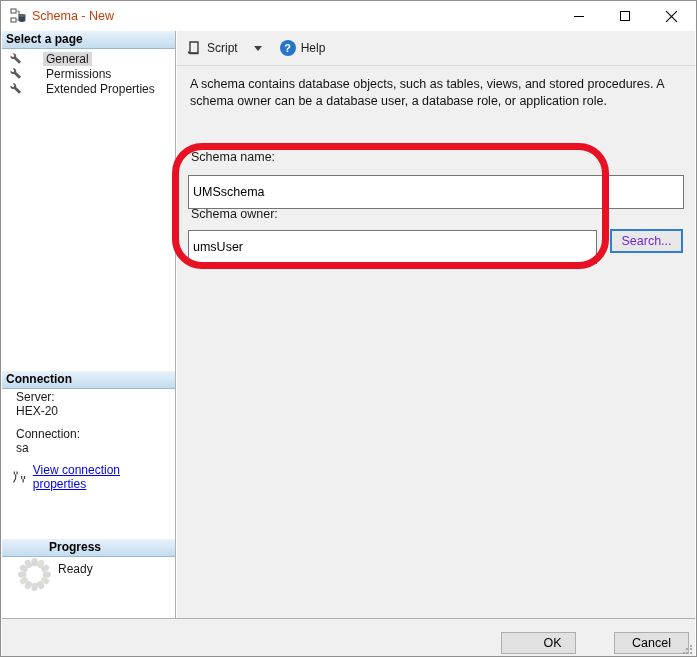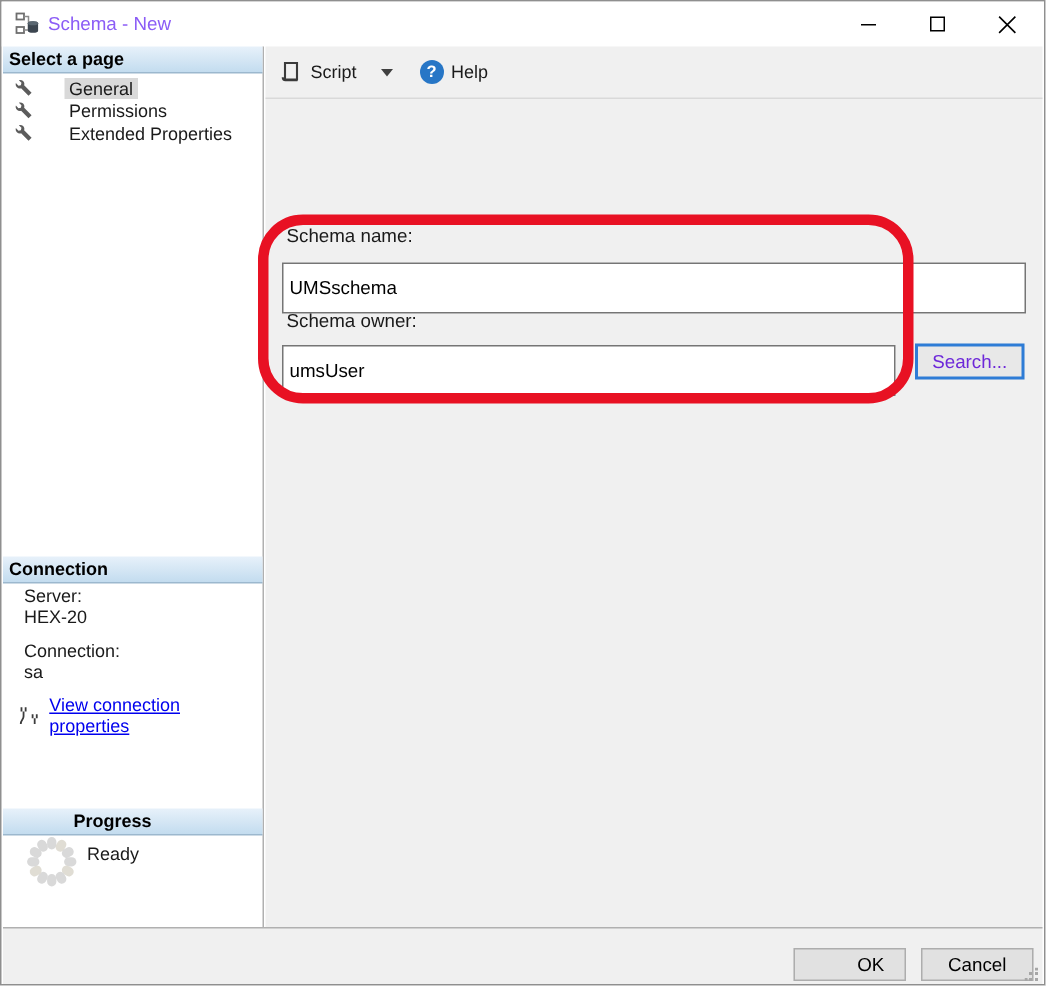--- a/index.html
+++ b/index.html
@@ -6,21 +6,21 @@
   html,body { background:#cccccc; }
   body { font-family:"Liberation Sans", sans-serif; }
   .window{
     position:relative; width:697px; height:657px;
     background:#ffffff; border:1px solid #8f8f8f; overflow:hidden;
     font-size:12px; color:#1a1a1a;
   }
   
   .titlebar{ position:absolute; left:0; top:0; width:100%; height:30px; background:#ffffff; }
   .titlebar .app-icon{ position:absolute; left:9px; top:7px; width:16px; height:16px; }
-  .titlebar .title{ position:absolute; left:31px; top:8px; font-size:12.5px; color:#8b5cf6; }
+  .titlebar .title{ position:absolute; left:31px; top:8px; font-size:12.5px; color:#c2410c; }
   .winbtn{ position:absolute; top:0; width:46px; height:30px; display:flex; align-items:center; justify-content:center; }
   .winbtn.min{ right:94px; } .winbtn.max{ right:48px; } .winbtn.close{ right:2px; }
   
   .sidebar{ position:absolute; left:1px; top:30px; width:174px; height:587px; background:#ffffff; border-right:1px solid #b0b0b0; }
   .main{ position:absolute; left:176px; top:30px; right:1px; height:587px; background:#f0f0f0; }
   .bottombar{ position:absolute; left:1px; right:1px; top:617px; height:39px; background:#f0f0f0; border-top:1px solid #b0b0b0; }
   
   .sec-header{
     height:18px; line-height:17px; padding-left:4px; font-weight:bold; color:#000;
     background:linear-gradient(#e7f1fa, #c3dcef); border-bottom:1px solid #9cb8ce;
@@ -61,21 +61,21 @@
   
   .annotation{
     position:absolute; left:171px; top:142px; width:437px; height:126px;
     border:7px solid #e81123; border-radius:30px; pointer-events:none; z-index:5;
   }
   
   .btn{
     position:absolute; top:13px; width:75px; height:22px; background:#e1e1e1; border:1px solid #adadad;
     font-family:"Liberation Sans", sans-serif; font-size:12.5px; color:#000;
   }
-  .btn.ok{ left:527px;padding-left:28px; } .btn.cancel{ left:612px; }
+  .btn.ok{ left:499px;padding-left:28px; } .btn.cancel{ left:612px; }
   .grip{ position:absolute; right:2px; bottom:2px; width:10px; height:10px; }
 </style>
 </head>
 <body>
 
 <div class="window">
 
   <div class="titlebar">
     <svg class="app-icon" viewBox="0 0 16 16">
       <rect x="1" y="1" width="5" height="4" fill="none" stroke="#6e6e6e" stroke-width="1.2"></rect>
@@ -172,20 +172,21 @@
         </svg>
         <span class="tool-label">Script</span>
       </div>
       <div class="dd-arrow"></div>
       <div class="tool-group">
         <div class="help-circle">?</div>
         <span class="tool-label">Help</span>
       </div>
     </div>
 
+    <div class="desc">A schema contains database objects, such as tables, views, and stored procedures. A schema owner can be a database user, a database role, or application role.</div>
 
     <div class="field-label lbl-name">Schema name:</div>
     <input class="txt-input inp-name" type="text" value="UMSschema" style="">
 
     <div class="field-label lbl-owner">Schema owner:</div>
     <input class="txt-input inp-owner" type="text" value="umsUser" style="">
 
     <button class="search-btn">Search...</button>
   </div>
 

